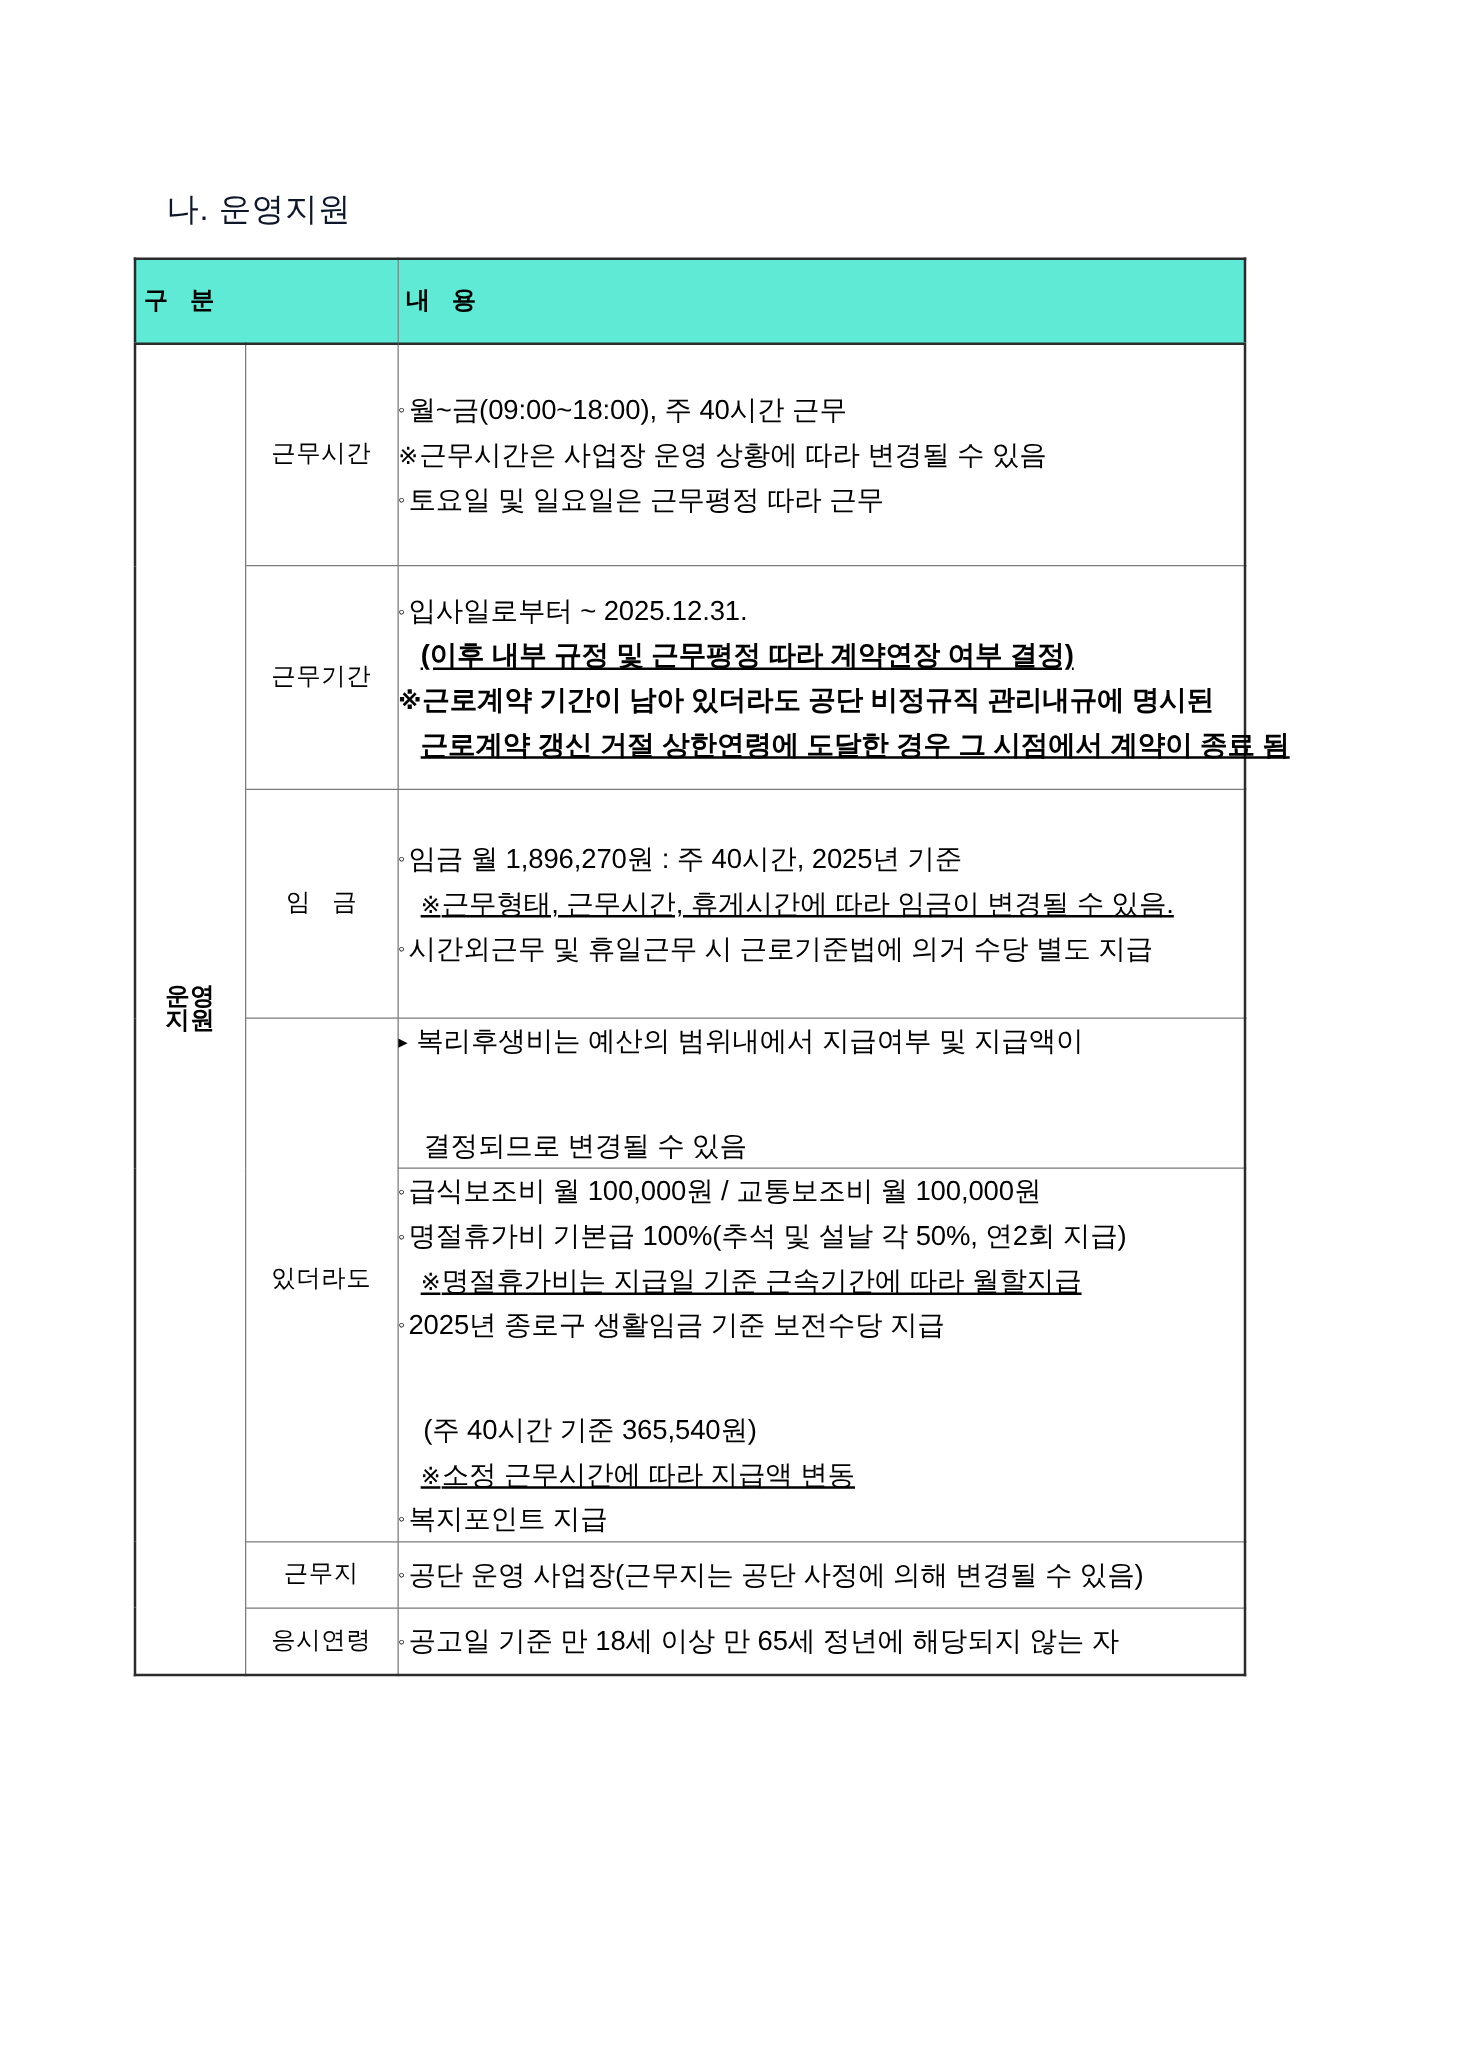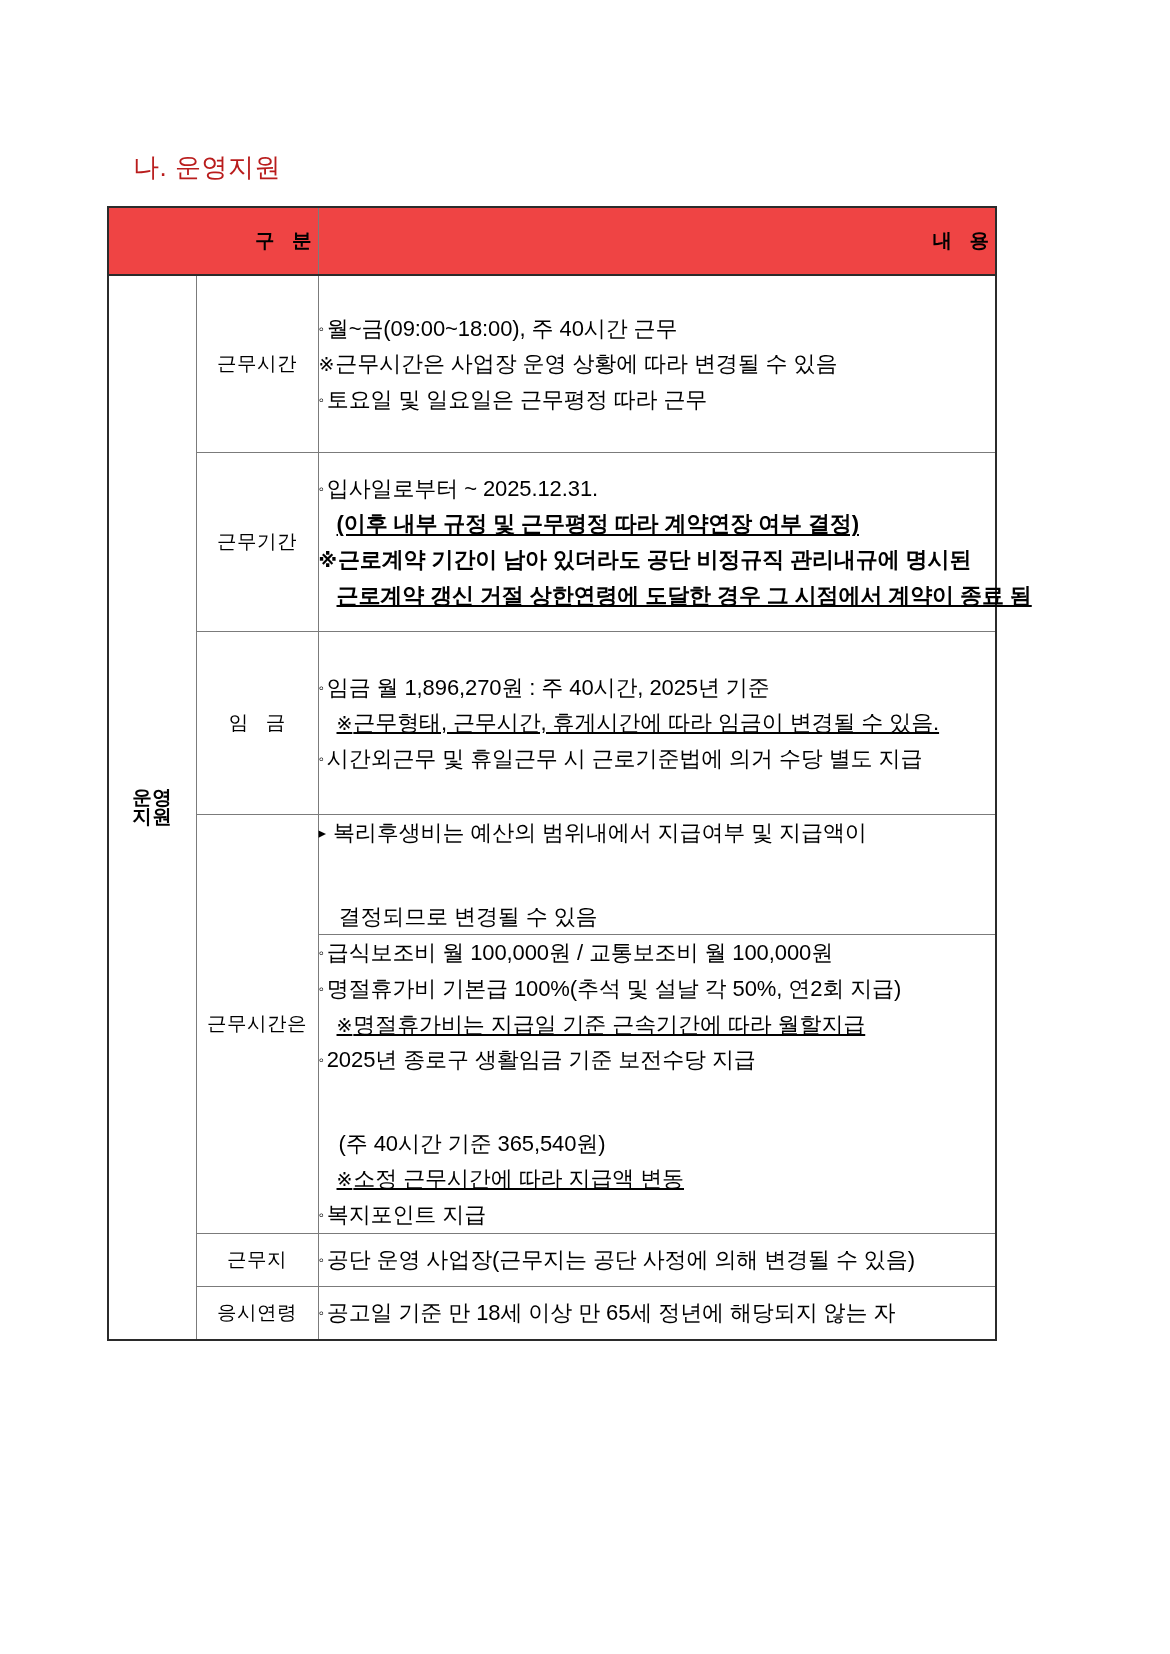--- a/index.html
+++ b/index.html
@@ -22,21 +22,21 @@
     width: 1170px;
     height: 1654px;
     padding: 0;
   }
   .doc-heading {
     position: absolute;
     left: 133px;
     top: 150px;
     font-size: 26px;
     letter-spacing: 0.5px;
-    color: #b91c1c;
+    color: #0f172a;
     white-space: nowrap;
   }
   table.main-table {
     position: absolute;
     left: 107px;
     top: 206px;
     width: 890px;
     border-collapse: collapse;
     table-layout: fixed;
   }
@@ -49,22 +49,22 @@
   }
   
   table.main-table {
     border: 2px solid #2b2b2b;
   }
   .col-a { width: 88px; }
   .col-b { width: 122px; }
   .col-c { width: 678px; }
 
   .th-cell {
-    background: #ef4444;
-    text-align: right;
+    background: #5eead4;
+    text-align: left;
     font-weight: bold;
     font-size: 21px;
     letter-spacing: 6px;
     height: 66px;
     border-bottom: 2px solid #2b2b2b !important;
     text-decoration: underline;
   }
   .th-cell span { display: inline-block; padding-left: 6px; }
 
   .cat-cell {
@@ -177,21 +177,21 @@
           <span class="inner">임 금</span>
         </td>
         <td class="content-cell">
           <span class="line bullet-o">임금 월 1,896,270원 : 주 40시간, 2025년 기준</span>
           <span class="line bullet-ref indent-1">근무형태, 근무시간, 휴게시간에 따라 임금이 변경될 수 있음.</span>
           <span class="line bullet-o">시간외근무 및 휴일근무 시 근로기준법에 의거 수당 별도 지급</span>
         </td>
       </tr>
 
       <tr>
-        <td class="label-cell" rowspan="2">근무시간은</td>
+        <td class="label-cell" rowspan="2">있더라도</td>
         <td class="content-cell" style="height:88px">
           <span class="line bullet-tri">복리후생비는 예산의 범위내에서 지급여부 및 지급액이</span>
           <span class="line indent-2">결정되므로 변경될 수 있음</span>
         </td>
       </tr>
 
       <tr>
         <td class="content-cell" style="height:250px">
           <span class="line bullet-o">급식보조비 월 100,000원 / 교통보조비 월 100,000원</span>
           <span class="line bullet-o">명절휴가비 기본급 100%(추석 및 설날 각 50%, 연2회 지급)</span>

